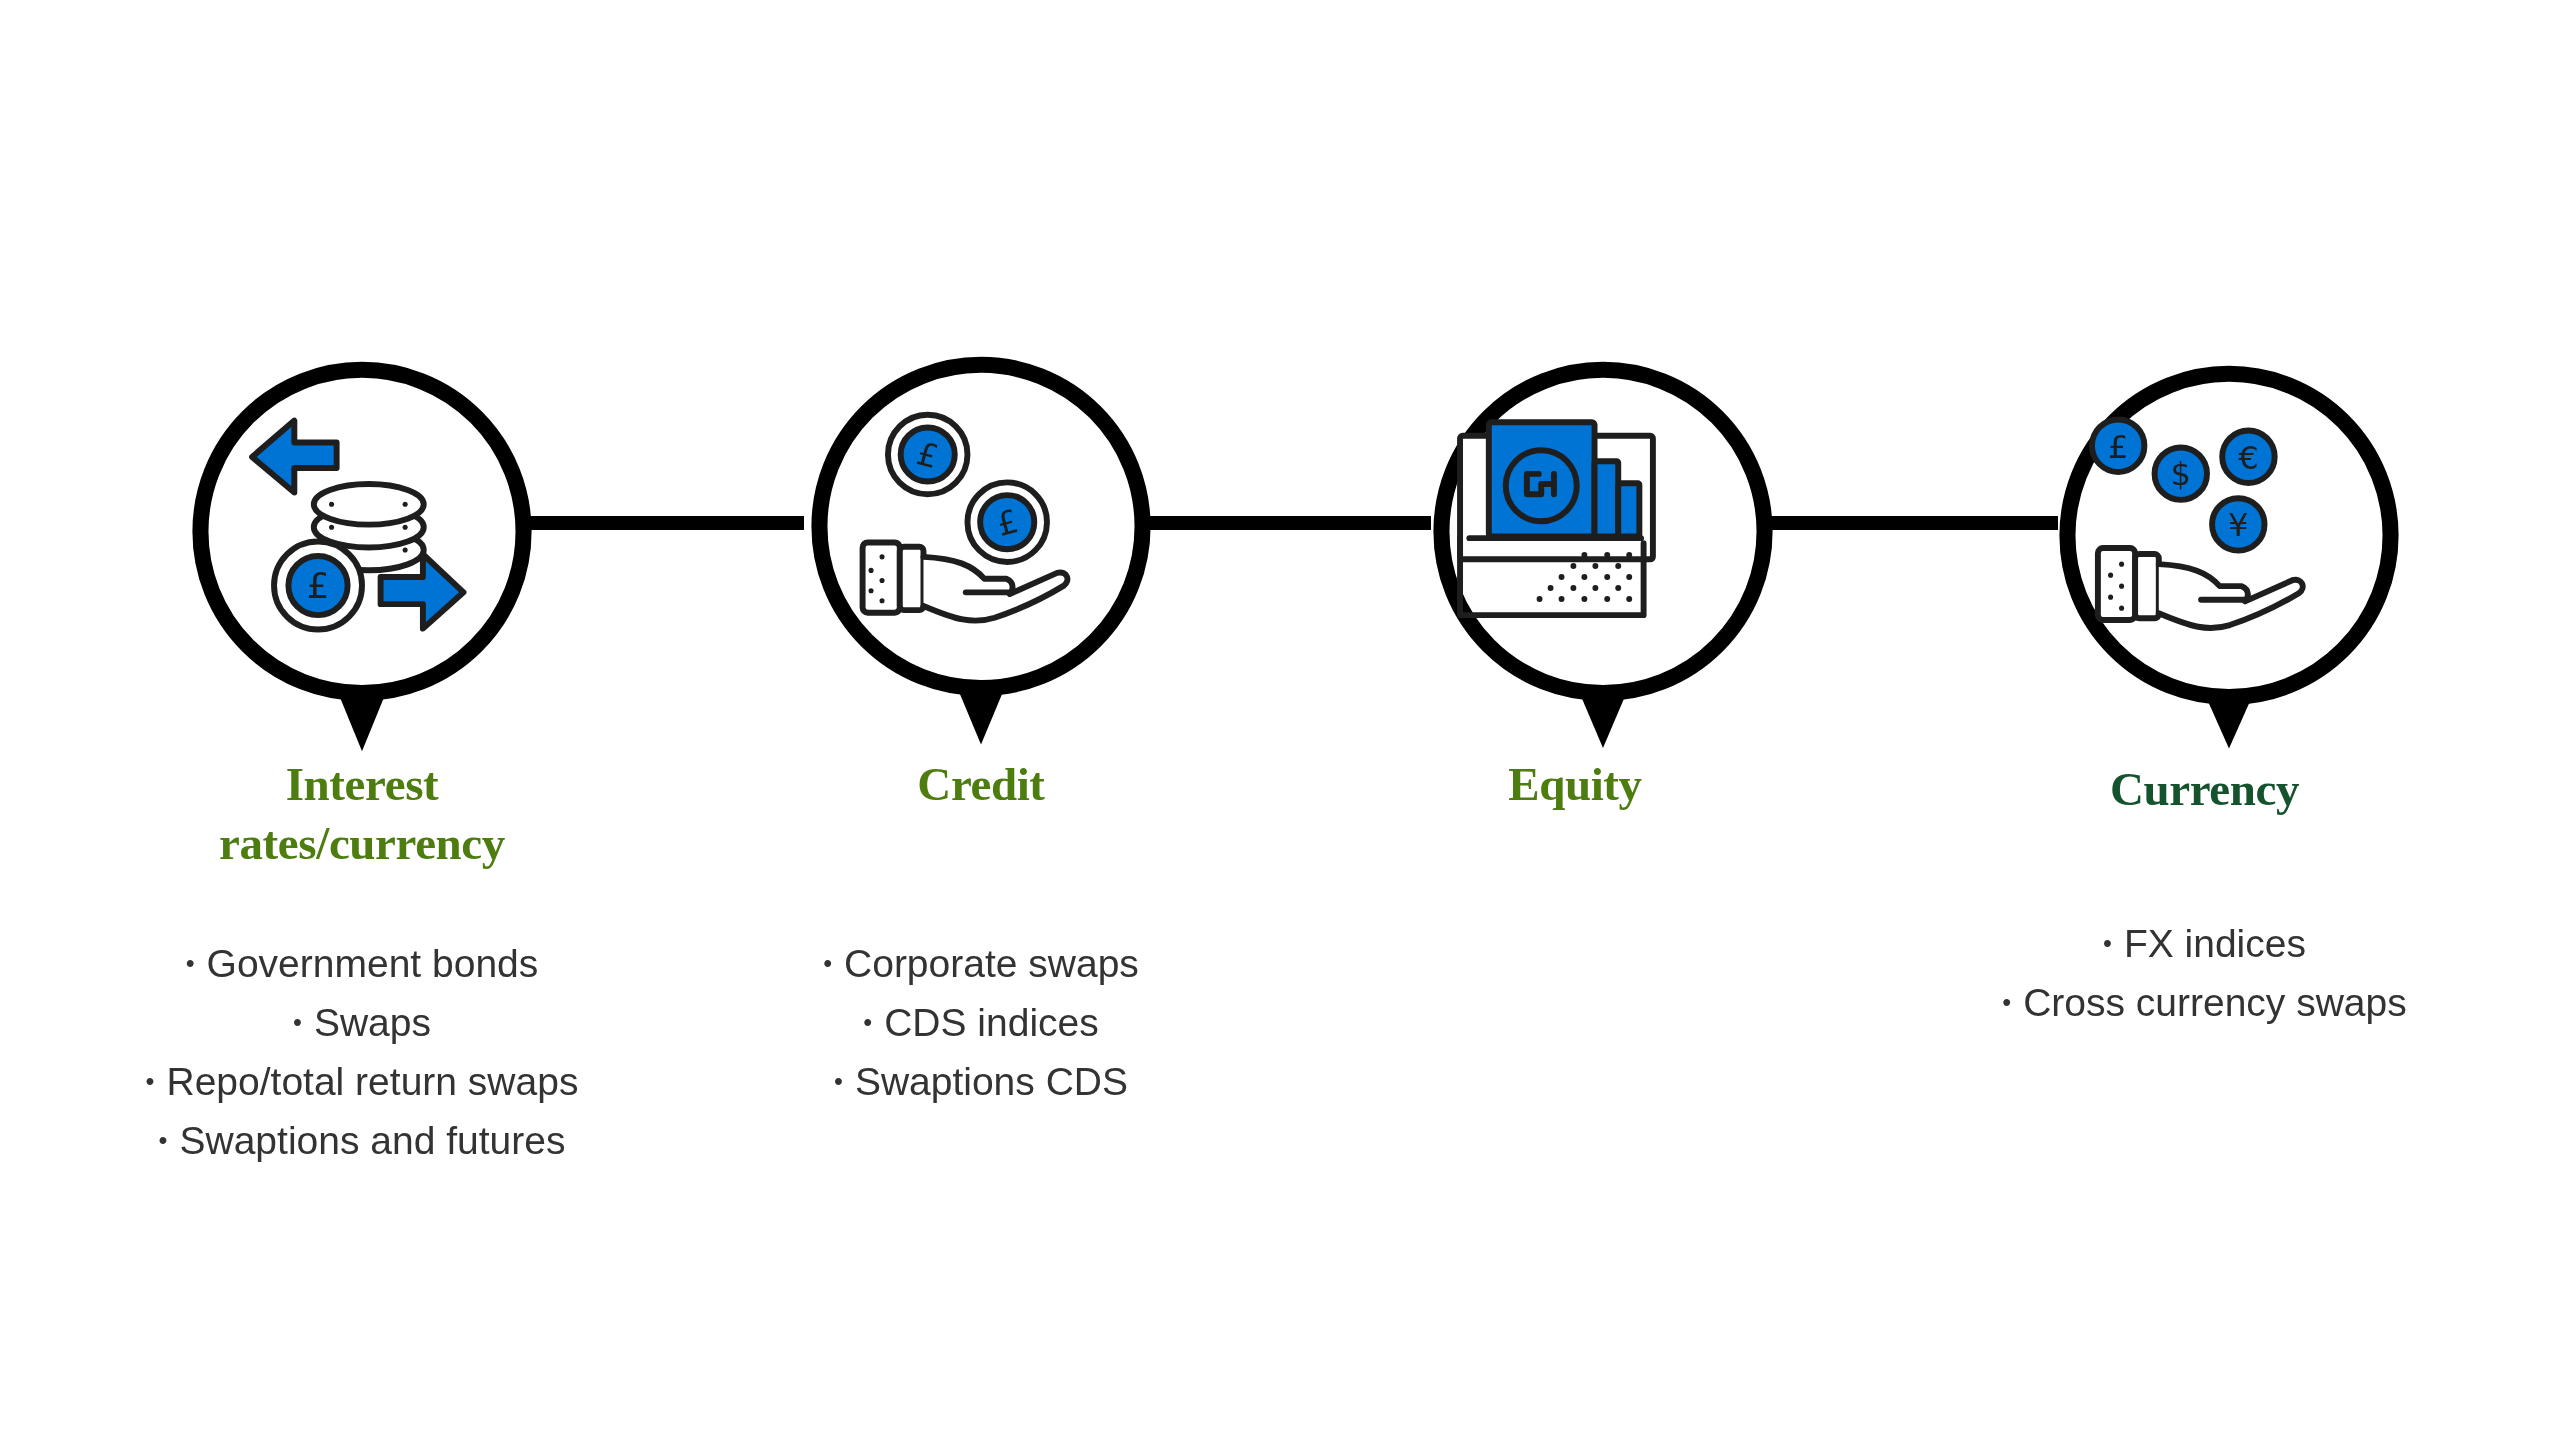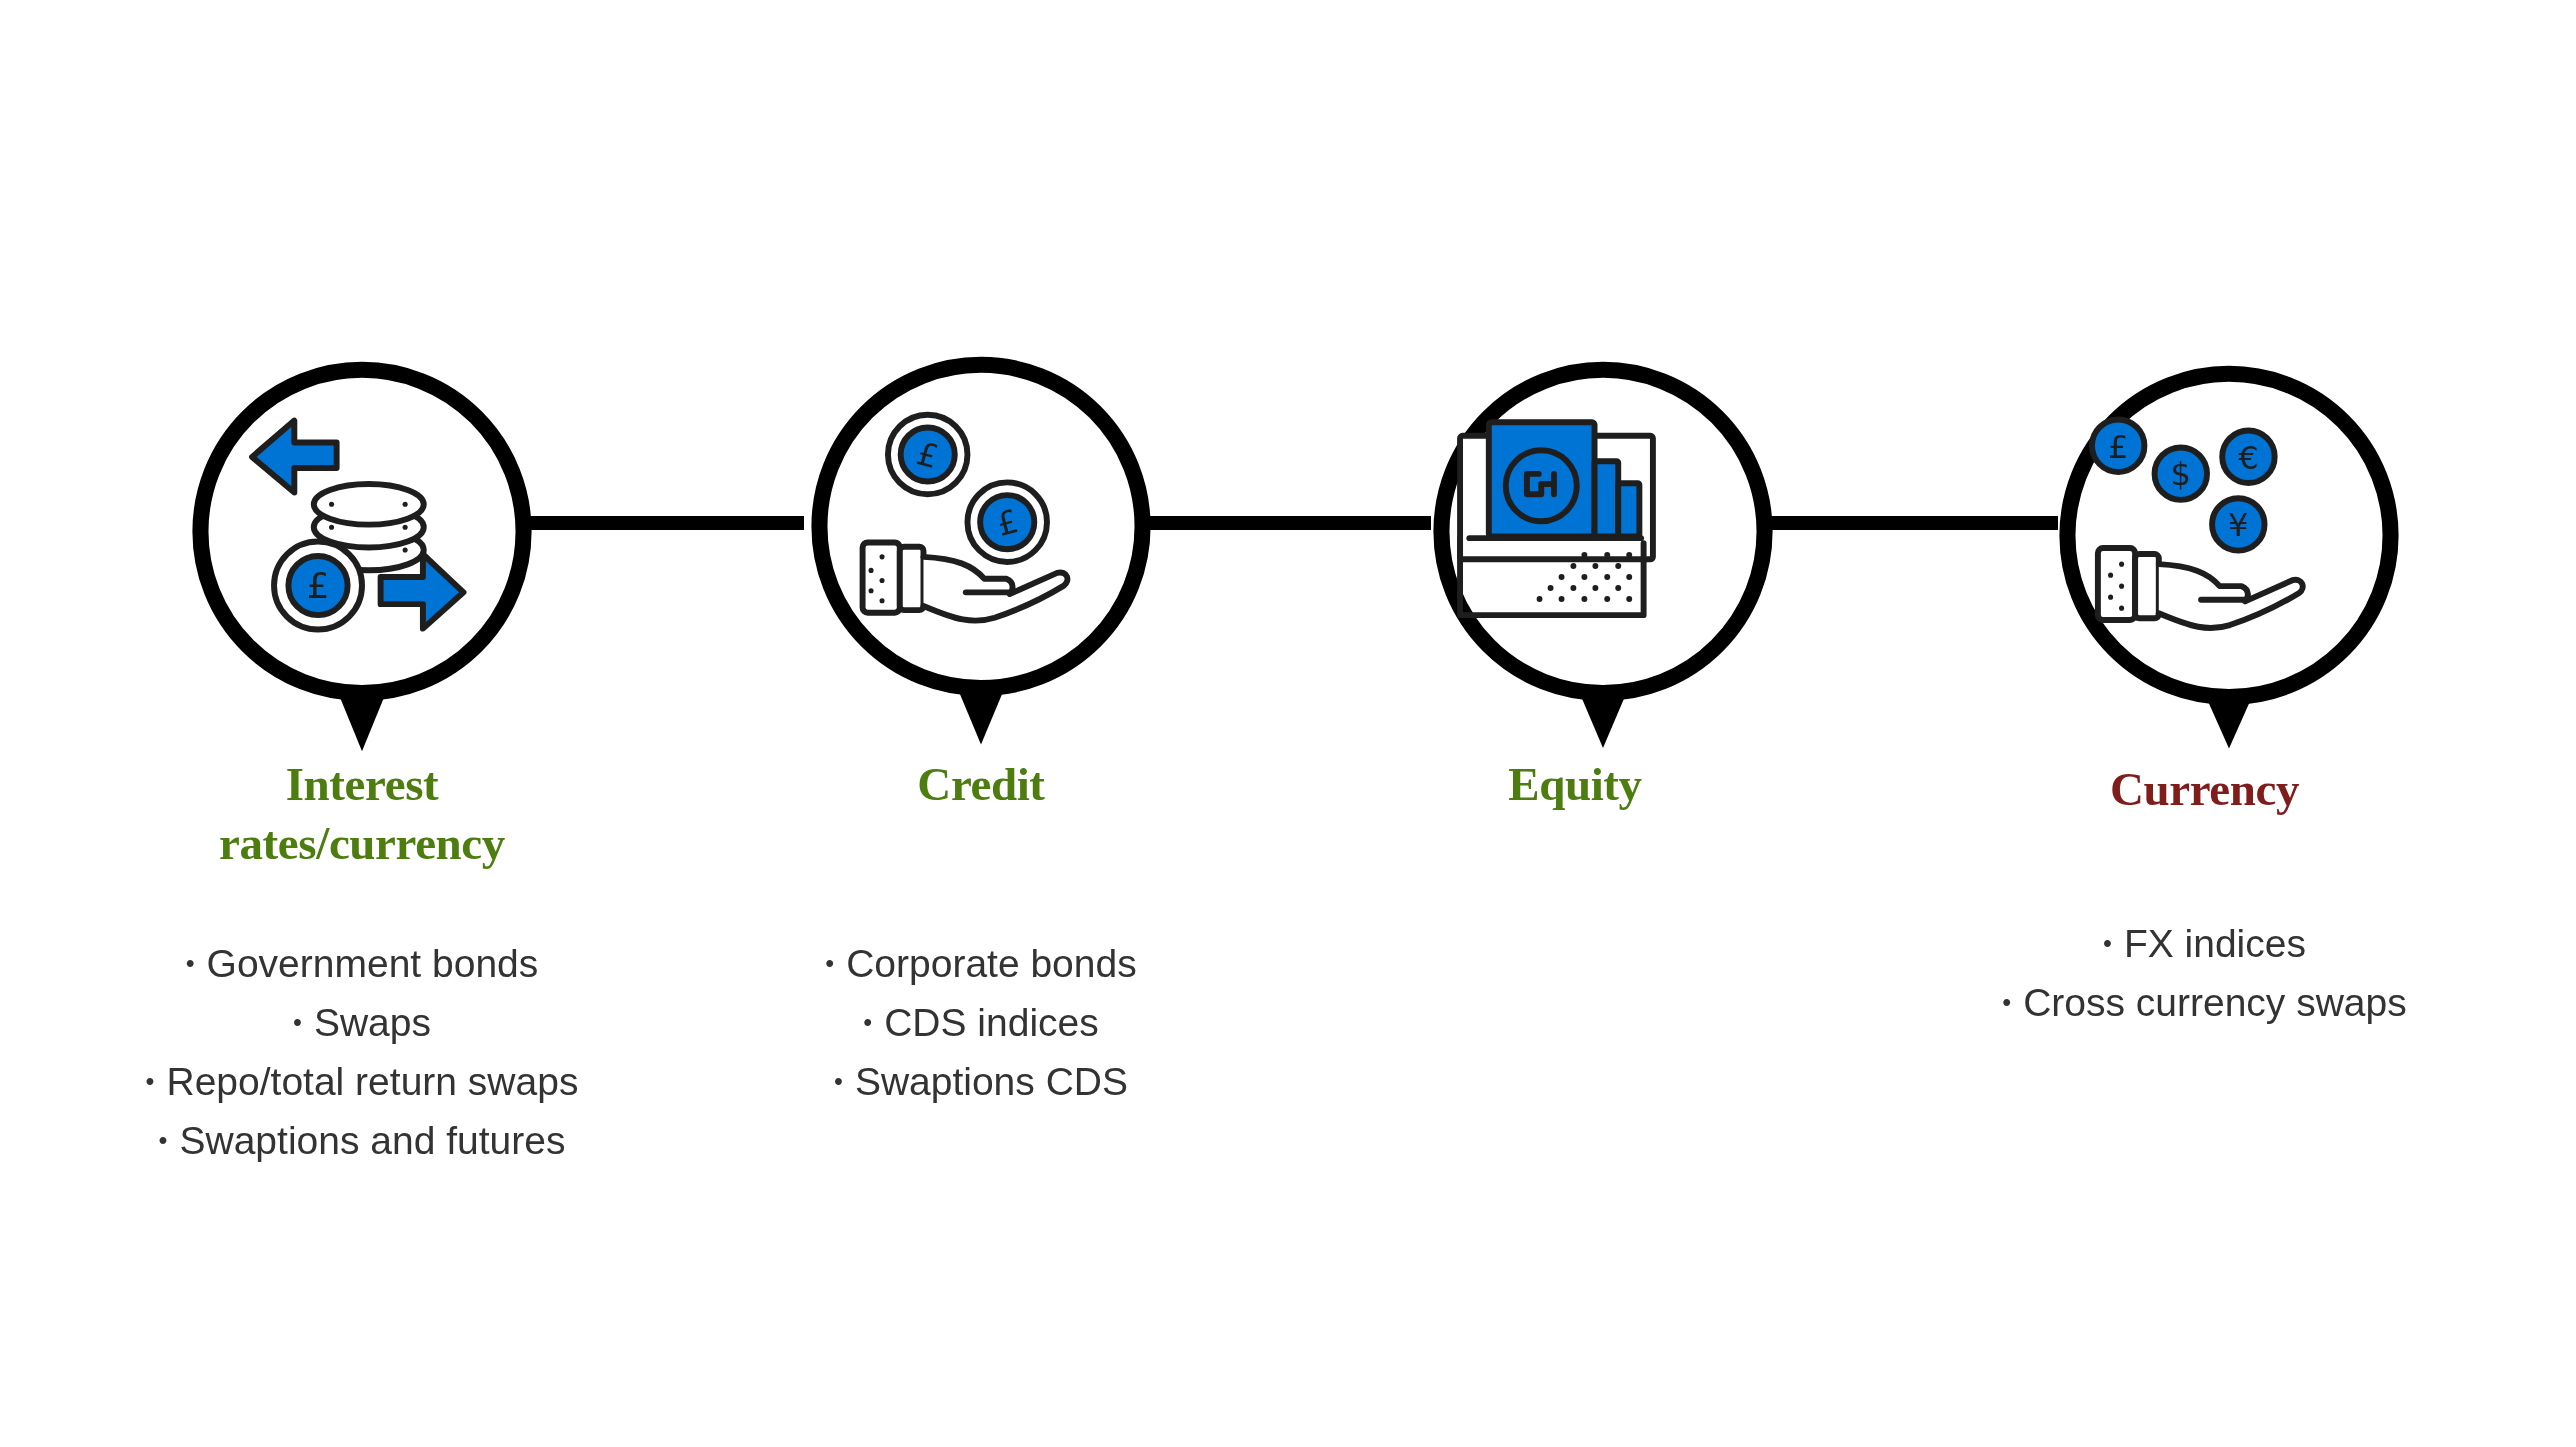--- a/index.html
+++ b/index.html
@@ -6,21 +6,21 @@
   body { width: 2576px; height: 1447px; position: relative; overflow: hidden; font-family: "Liberation Sans", sans-serif; }
   .canvas { position: absolute; left: 0; top: 0; width: 2576px; height: 1447px; }
   .connector { position: absolute; height: 14.4px; background: #000; top: 516px; }
   .node { position: absolute; width: 356px; height: 406px; }
   .node svg { position: absolute; left: 0; top: 0; overflow: visible; }
   .col { position: absolute; text-align: center; }
   .heading {
     font-family: "Liberation Serif", "DejaVu Serif", serif;
     font-weight: bold; font-size: 47px; line-height: 59px; color: #4d7c0f; letter-spacing: -0.4px;
   }
-  .heading.muted { color: #7f1d1d; }
+  .heading.muted { color: #14532d; }
   .list { list-style: none; margin: 0; padding: 0; }
   .list li {
     font-family: "Liberation Sans", "DejaVu Sans", sans-serif;
     font-size: 39px; line-height: 58px; color: #333333; white-space: nowrap;
   }
   .list li .dot { display: inline-block; font-size: 25.4px; vertical-align: 5.1px; margin-right: 12px; color: #333; }
 </style>
 </head>
 <body>
 
@@ -161,21 +161,21 @@
       <li><span class="dot">•</span><span>Repo/total return swaps</span></li>
       <li><span class="dot">•</span><span>Swaptions and futures</span></li>
     </ul>
   </div>
 
   <div class="col" style="left:727px; top:755px; width:508px;">
     <div class="heading">
       <div>Credit</div>
     </div>
     <ul class="list" style="margin-top:120px;">
-      <li><span class="dot">•</span><span>Corporate bonds</span></li>
+      <li><span class="dot">•</span><span>Corporate swaps</span></li>
       <li><span class="dot">•</span><span>CDS indices</span></li>
       <li><span class="dot">•</span><span>Swaptions CDS</span></li>
     </ul>
   </div>
 
   <div class="col" style="left:1321px; top:755px; width:508px;">
     <div class="heading">
       <div>Equity</div>
     </div>
   </div>

